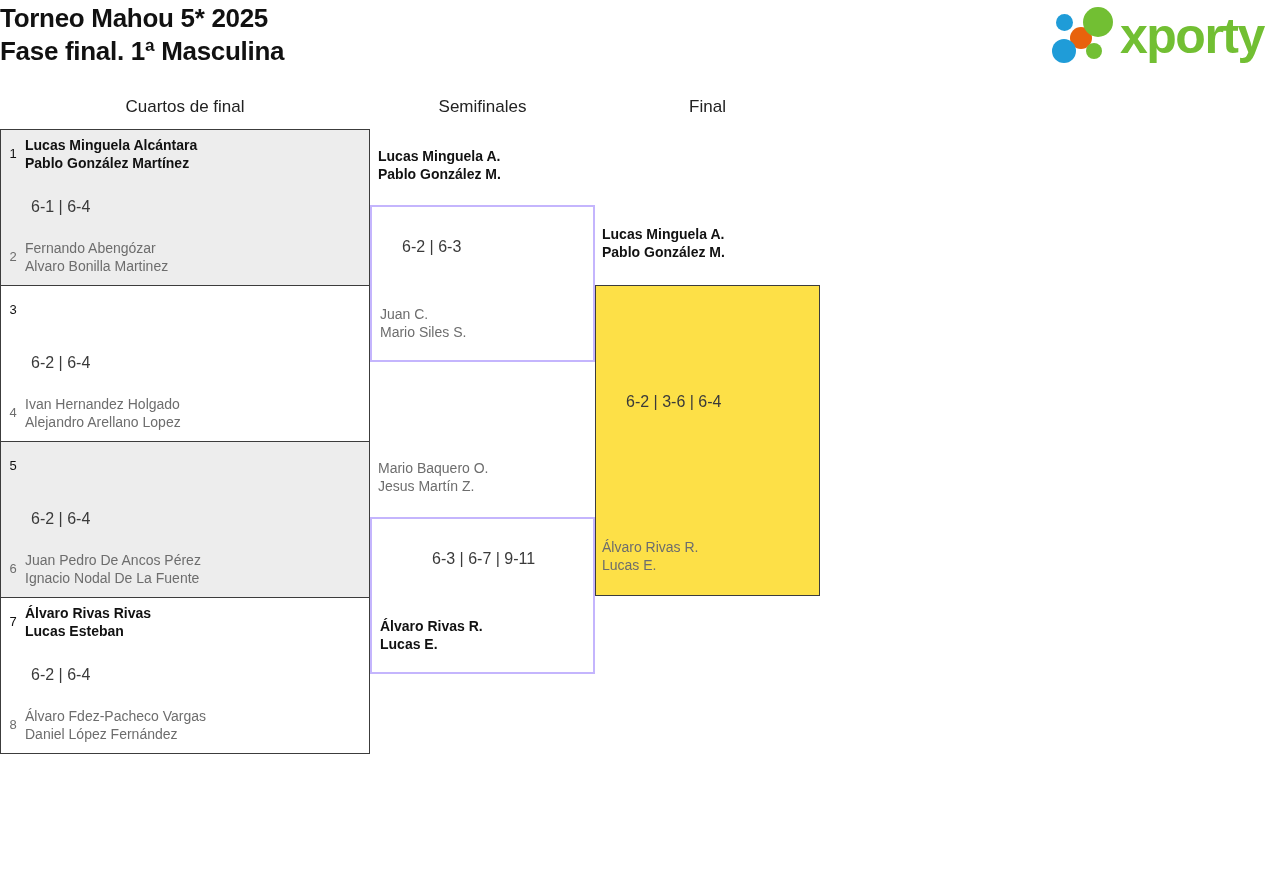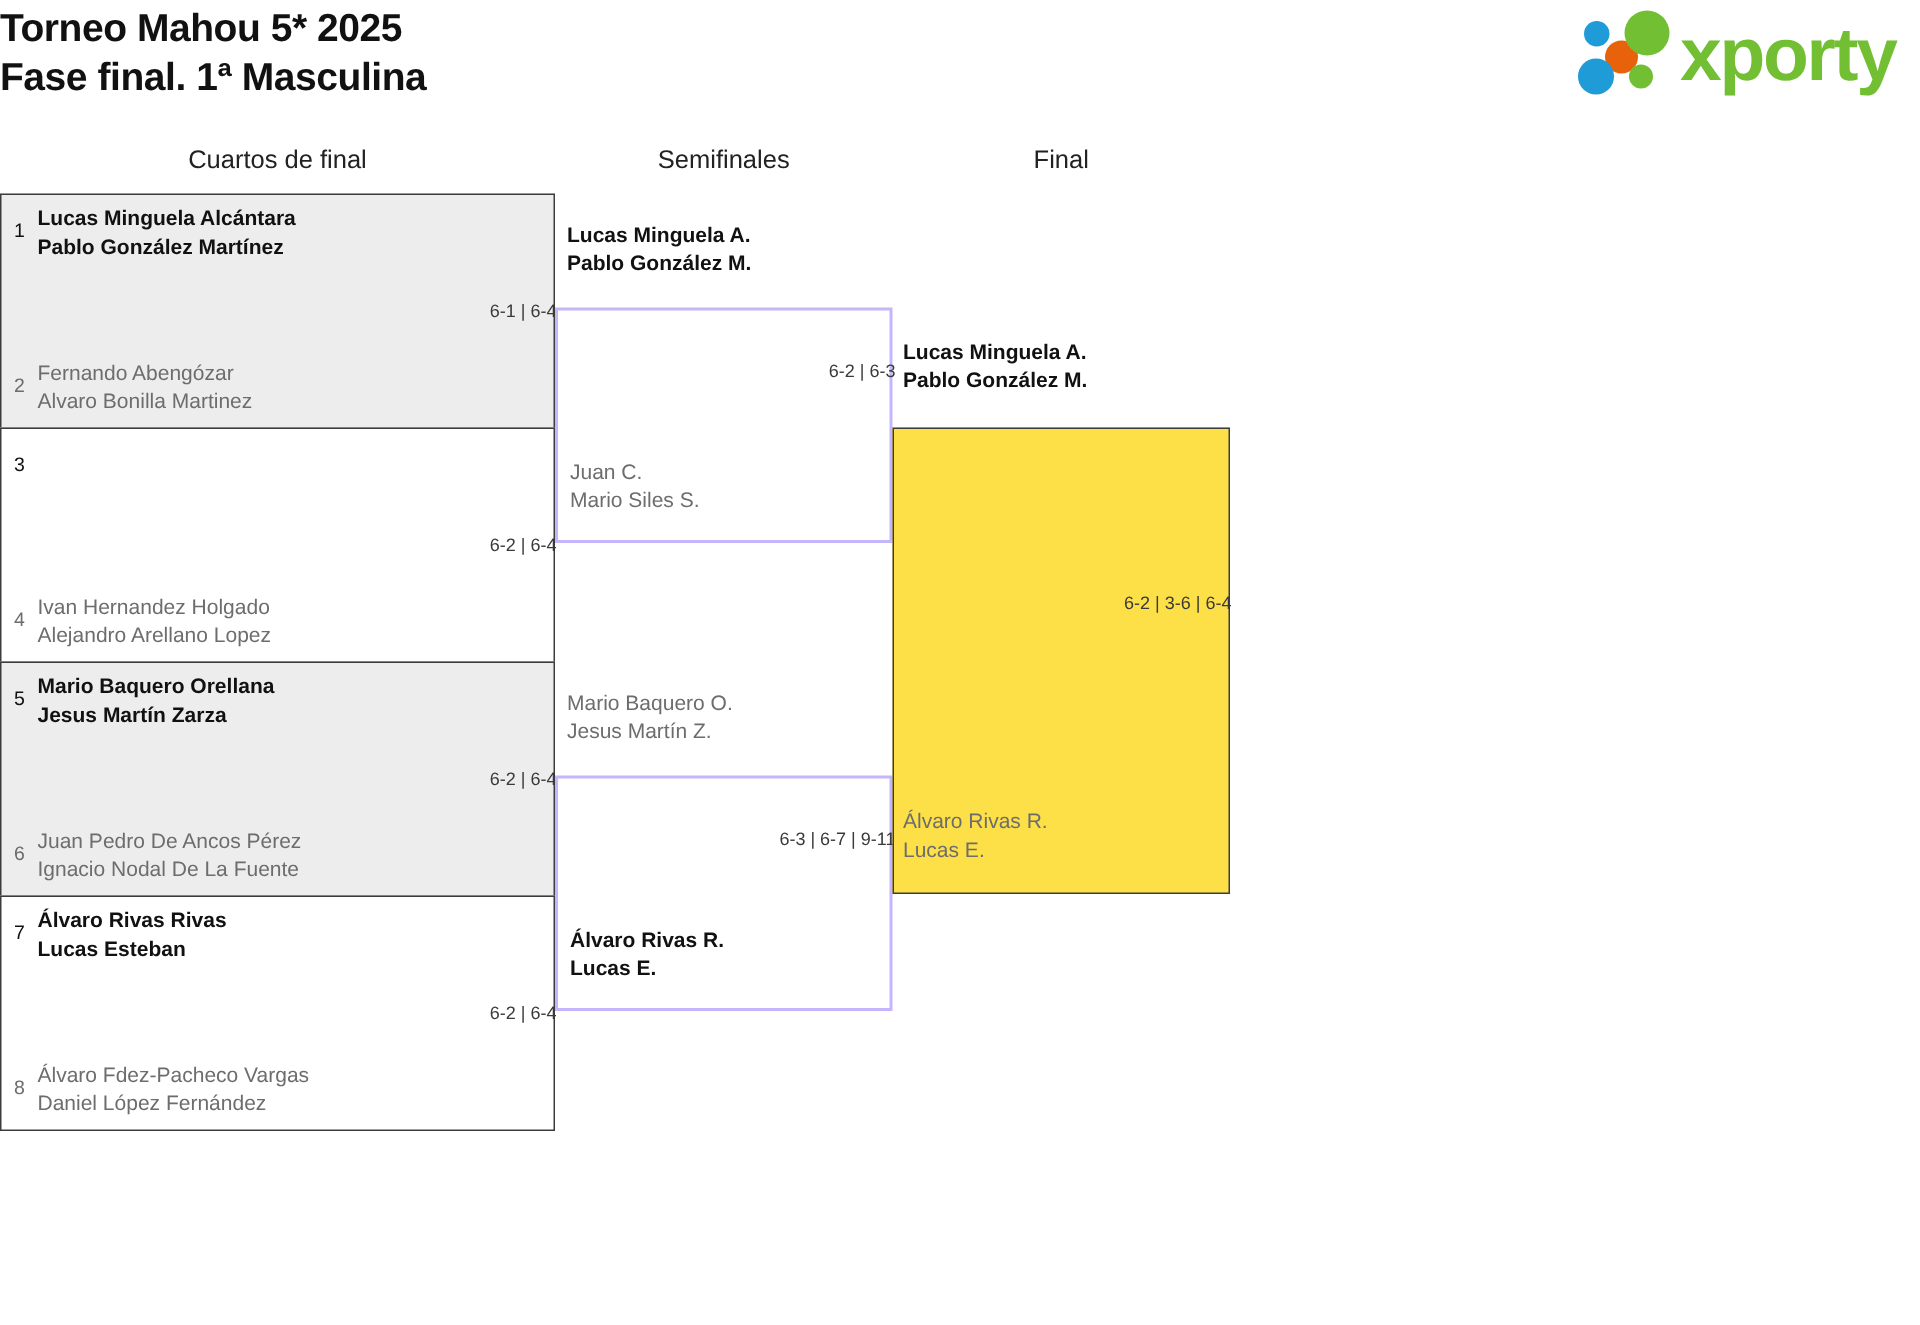--- a/index.html
+++ b/index.html
@@ -75,23 +75,24 @@
   }
   .names { display: block; }
   .nm { font-size: 14px; line-height: 18px; white-space: nowrap; }
 
   .winner .nm   { color: #111111; font-weight: 700; }
   .winner .seed { color: #111111; }
   .loser .nm    { color: #6d6d6d; font-weight: 400; }
   .loser .seed  { color: #6d6d6d; }
 
   .score {
-    position: absolute; text-align: right;
-    font-size: 12px; color: #3a3a3a; line-height: 18px;
+    position: absolute; text-align: left;
+    font-size: 16px; color: #3a3a3a; line-height: 18px;
     white-space: nowrap;
+    margin-left: 30px;
   }
 </style>
 </head>
 <body>
 
 <div id="root">
 
   <div class="title-block">
     <div class="title-line">Torneo Mahou 5* 2025</div>
     <div class="title-line">Fase final. 1ª Masculina</div>
@@ -140,24 +141,20 @@
       <span class="names">
         <span class="nm">Ivan Hernandez Holgado</span><br>
         <span class="nm">Alejandro Arellano Lopez</span>
       </span>
     </div>
   </div>
 
   <div class="qf-box shaded" style="top:441px;">
     <div class="team winner" style="left:0px; top:6px;">
       <span class="seed">5</span>
-      <span class="names">
-        <span class="nm">Mario Baquero Orellana</span><br>
-        <span class="nm">Jesus Martín Zarza</span>
-      </span>
     </div>
     <div class="score" style="left:0px; top:68px; width:370px;">6-2 | 6-4</div>
     <div class="team loser" style="left:0px; top:109px;">
       <span class="seed">6</span>
       <span class="names">
         <span class="nm">Juan Pedro De Ancos Pérez</span><br>
         <span class="nm">Ignacio Nodal De La Fuente</span>
       </span>
     </div>
   </div>

